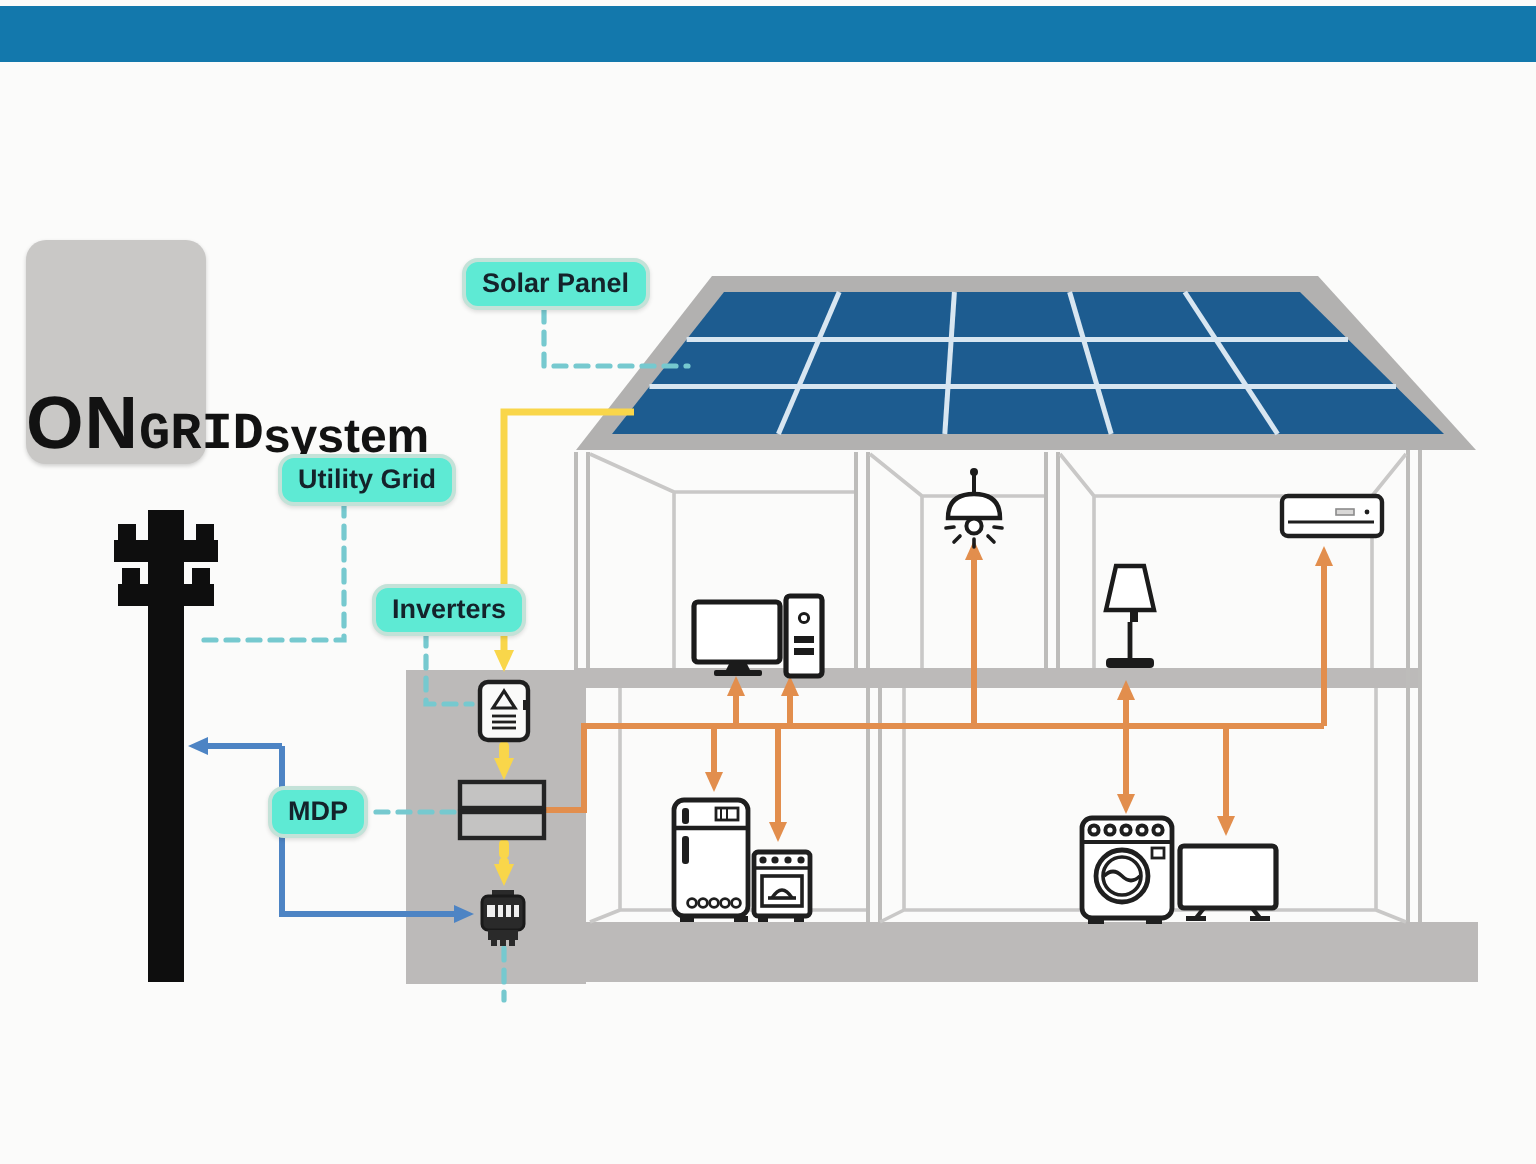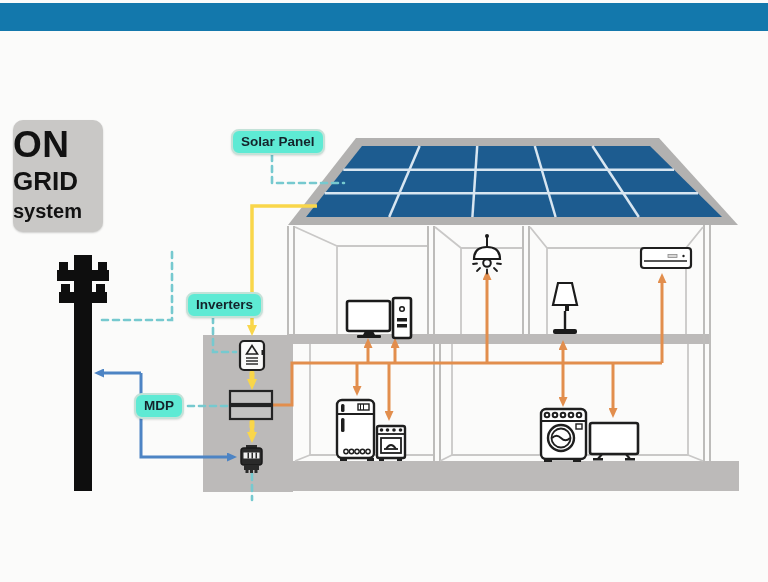--- a/index.html
+++ b/index.html
@@ -4,26 +4,26 @@
 <style>
   html,body{margin:0;padding:0;background:#ffffff;}
   .stage{
     position:relative;width:768px;height:582px;overflow:hidden;
     background:#fbfbfa;font-family:"Liberation Sans",sans-serif;
   }
   .topbar{position:absolute;left:0;top:3px;width:768px;height:28px;background:#1378ac;}
   .badge{
     position:absolute;left:13px;top:120px;width:90px;height:112px;
     background:#c9c8c6;border-radius:10px;color:#121212;
-    display:flex;flex-direction:column;align-items:flex-start;justify-content:flex-start;
+    display:flex;flex-direction:row;align-items:flex-end;justify-content:flex-start;
     padding-top:6px;box-sizing:border-box;box-shadow:0 1px 2px rgba(0,0,0,.18);
   }
   .badge .l1{font-size:37px;font-weight:800;line-height:1.05;letter-spacing:.5px;}
-  .badge .l2{font-size:26px;font-weight:800;line-height:1.1;margin-top:2px;}
-  .badge .l3{font-size:20px;font-weight:700;line-height:1.1;margin-top:5px;}
+  .badge .l2{font-size:26px;font-weight:800;line-height:1.1;margin-top:2px;font-family:Liberation Mono, monospace;}
+  .badge .l3{font-size:24px;font-weight:700;line-height:1.1;margin-top:5px;}
   .callout{
     position:absolute;background:#5eead4;border:2px solid #c3e2d8;border-radius:8px;
     padding:2px 8px;font-size:13.5px;font-weight:700;color:#14232b;white-space:nowrap;
     box-shadow:0 1px 2px rgba(0,0,0,.12);line-height:1.3;
   }
   .cl-solar{left:231px;top:129px;}
   .cl-utility{left:139px;top:227px;}
   .cl-inverters{left:186px;top:292px;}
   .cl-mdp{left:134px;top:393px;}
   .cl-meter{left:202px;top:501px;}
@@ -259,16 +259,17 @@
     </g>
   </svg>
 
   <div class="badge">
     <div class="l1">ON</div>
     <div class="l2">GRID</div>
     <div class="l3">system</div>
   </div>
 
   <div class="callout cl-solar">Solar Panel</div>
+  <div class="callout cl-utility">Utility Grid</div>
   <div class="callout cl-inverters">Inverters</div>
   <div class="callout cl-mdp">MDP</div>
 
 </div>
 
 </body></html>

